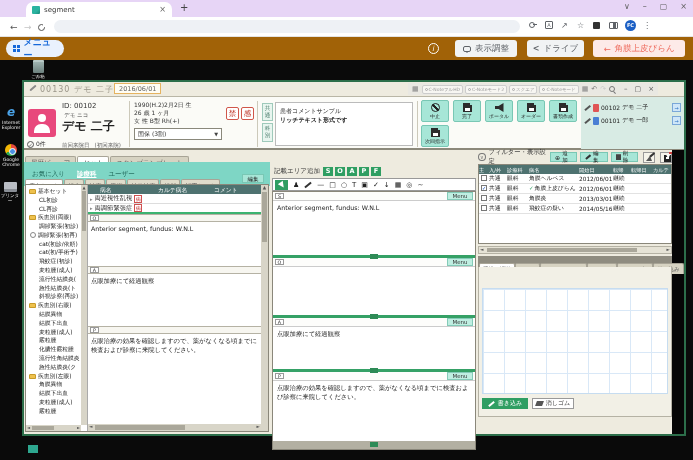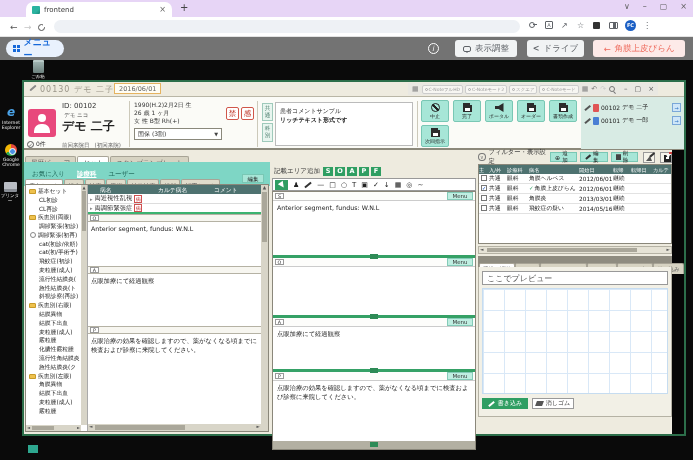--- a/index.html
+++ b/index.html
@@ -20,21 +20,21 @@
 .chrome-ic{position:absolute;top:4px;font-size:8px;color:#5f6368}
 #key-ic{width:8px;height:8px}
 #key-ic::before{content:"";position:absolute;left:0;top:1px;width:4px;height:4px;border:1px solid #5f6368;border-radius:50%}
 #key-ic::after{content:"";position:absolute;left:4px;top:3px;width:4px;height:1px;background:#5f6368}
 #translate-ic{width:8px;height:8px;border:1px solid #5f6368;border-radius:1px;font-size:5px;text-align:center;line-height:7px}
 #ext-ic{width:7px;height:7px;background:#333;border-radius:1px;top:5px}
 #sidebar-ic{width:9px;height:7px;border:1px solid #5f6368;border-radius:1px;top:5px}
 #sidebar-ic::after{content:"";position:absolute;right:1px;top:0;width:3px;height:5px;background:#5f6368}
 #avatar-fc{position:absolute;top:3px;width:11px;height:11px;background:#1b5fc4;border-radius:50%;color:#fff;font-size:5px;text-align:center;line-height:11px;font-weight:bold}
 
-#bluebar{position:absolute;left:0;top:37px;width:693px;height:23px;background:#737373}
+#bluebar{position:absolute;left:0;top:37px;width:693px;height:23px;background:#a16207}
 #menu-btn{position:absolute;left:6px;top:3px;width:58px;height:17px;background:#e9f1fd;border-radius:9px;display:flex;align-items:center;gap:4px;padding:0 7px;color:#1668d9;font-size:9px;font-weight:bold}
 #menu-grid{width:7px;height:7px;position:relative}
 #menu-grid::before,#menu-grid::after{content:"";position:absolute;width:3px;height:3px;background:#1668d9;box-shadow:4px 0 #1668d9}
 #menu-grid::after{top:4px}
 #info-ic{position:absolute;left:428px;top:6px;width:11px;height:11px;border:1px solid #fff;border-radius:50%;color:#fff;font-size:7px;text-align:center;line-height:10px;font-style:italic}
 .bar-btn{position:absolute;top:3px;height:17px;background:#f1f3f4;border-radius:3px;display:flex;align-items:center;justify-content:center;gap:4px;color:#5f6368;font-size:8.5px}
 #adjust-btn{left:455px;width:62px}
 #drive-btn{left:527px;width:57px}
 #return-btn{left:593px;width:92px;background:#fdeae8;color:#ee6a5c}
 #bubble-ic{width:8px;height:6px;border:1px solid #5f6368;border-radius:2px;position:relative}
@@ -205,21 +205,21 @@
 .ic-eraser{width:7px;height:5px;background:#555;transform:skewX(-20deg)}
 </style>
 </head>
 <body>
 
 <div class="screen">
 
   <div id="tabstrip">
     <div id="tab">
       <span class="favicon"></span>
-      <span>frontend</span>
+      <span>segment</span>
       <span class="tab-close">×</span>
     </div>
     <span id="newtab">+</span>
     <div id="winctl">
       <span>∨</span>
       <span>–</span>
       <span>▢</span>
       <span>×</span>
     </div>
   </div>
@@ -737,21 +737,20 @@
         <div id="fx-hscroll">
             <span class="sb-l">◄</span>
             <span class="thumb"></span>
             <span class="sb-r">►</span>
           </div>
         <div id="rp-tabs">
           
         <span class="tab active"><span>手描き認識</span></span><span class="tab"><span>サマリ</span></span><span class="tab"><span>リッチテキスト</span></span><span class="tab"><span>シェーマ</span></span><span class="tab"><span>カレンダー</span></span><span class="tab"><span>差し込み</span></span></div>
         <span id="rp-tab-more">▼</span>
         <div id="rp-panel">
-          <div id="preview-box">ここでプレビュー</div>
           <div id="hw-grid"></div>
           <div id="write-btn">
               <span class="tb-pencil"></span>
               <span>書き込み</span>
             </div>
           <div id="eraser-btn">
               <span class="ic-eraser"></span>
               <span>消しゴム</span>
             </div>
 

